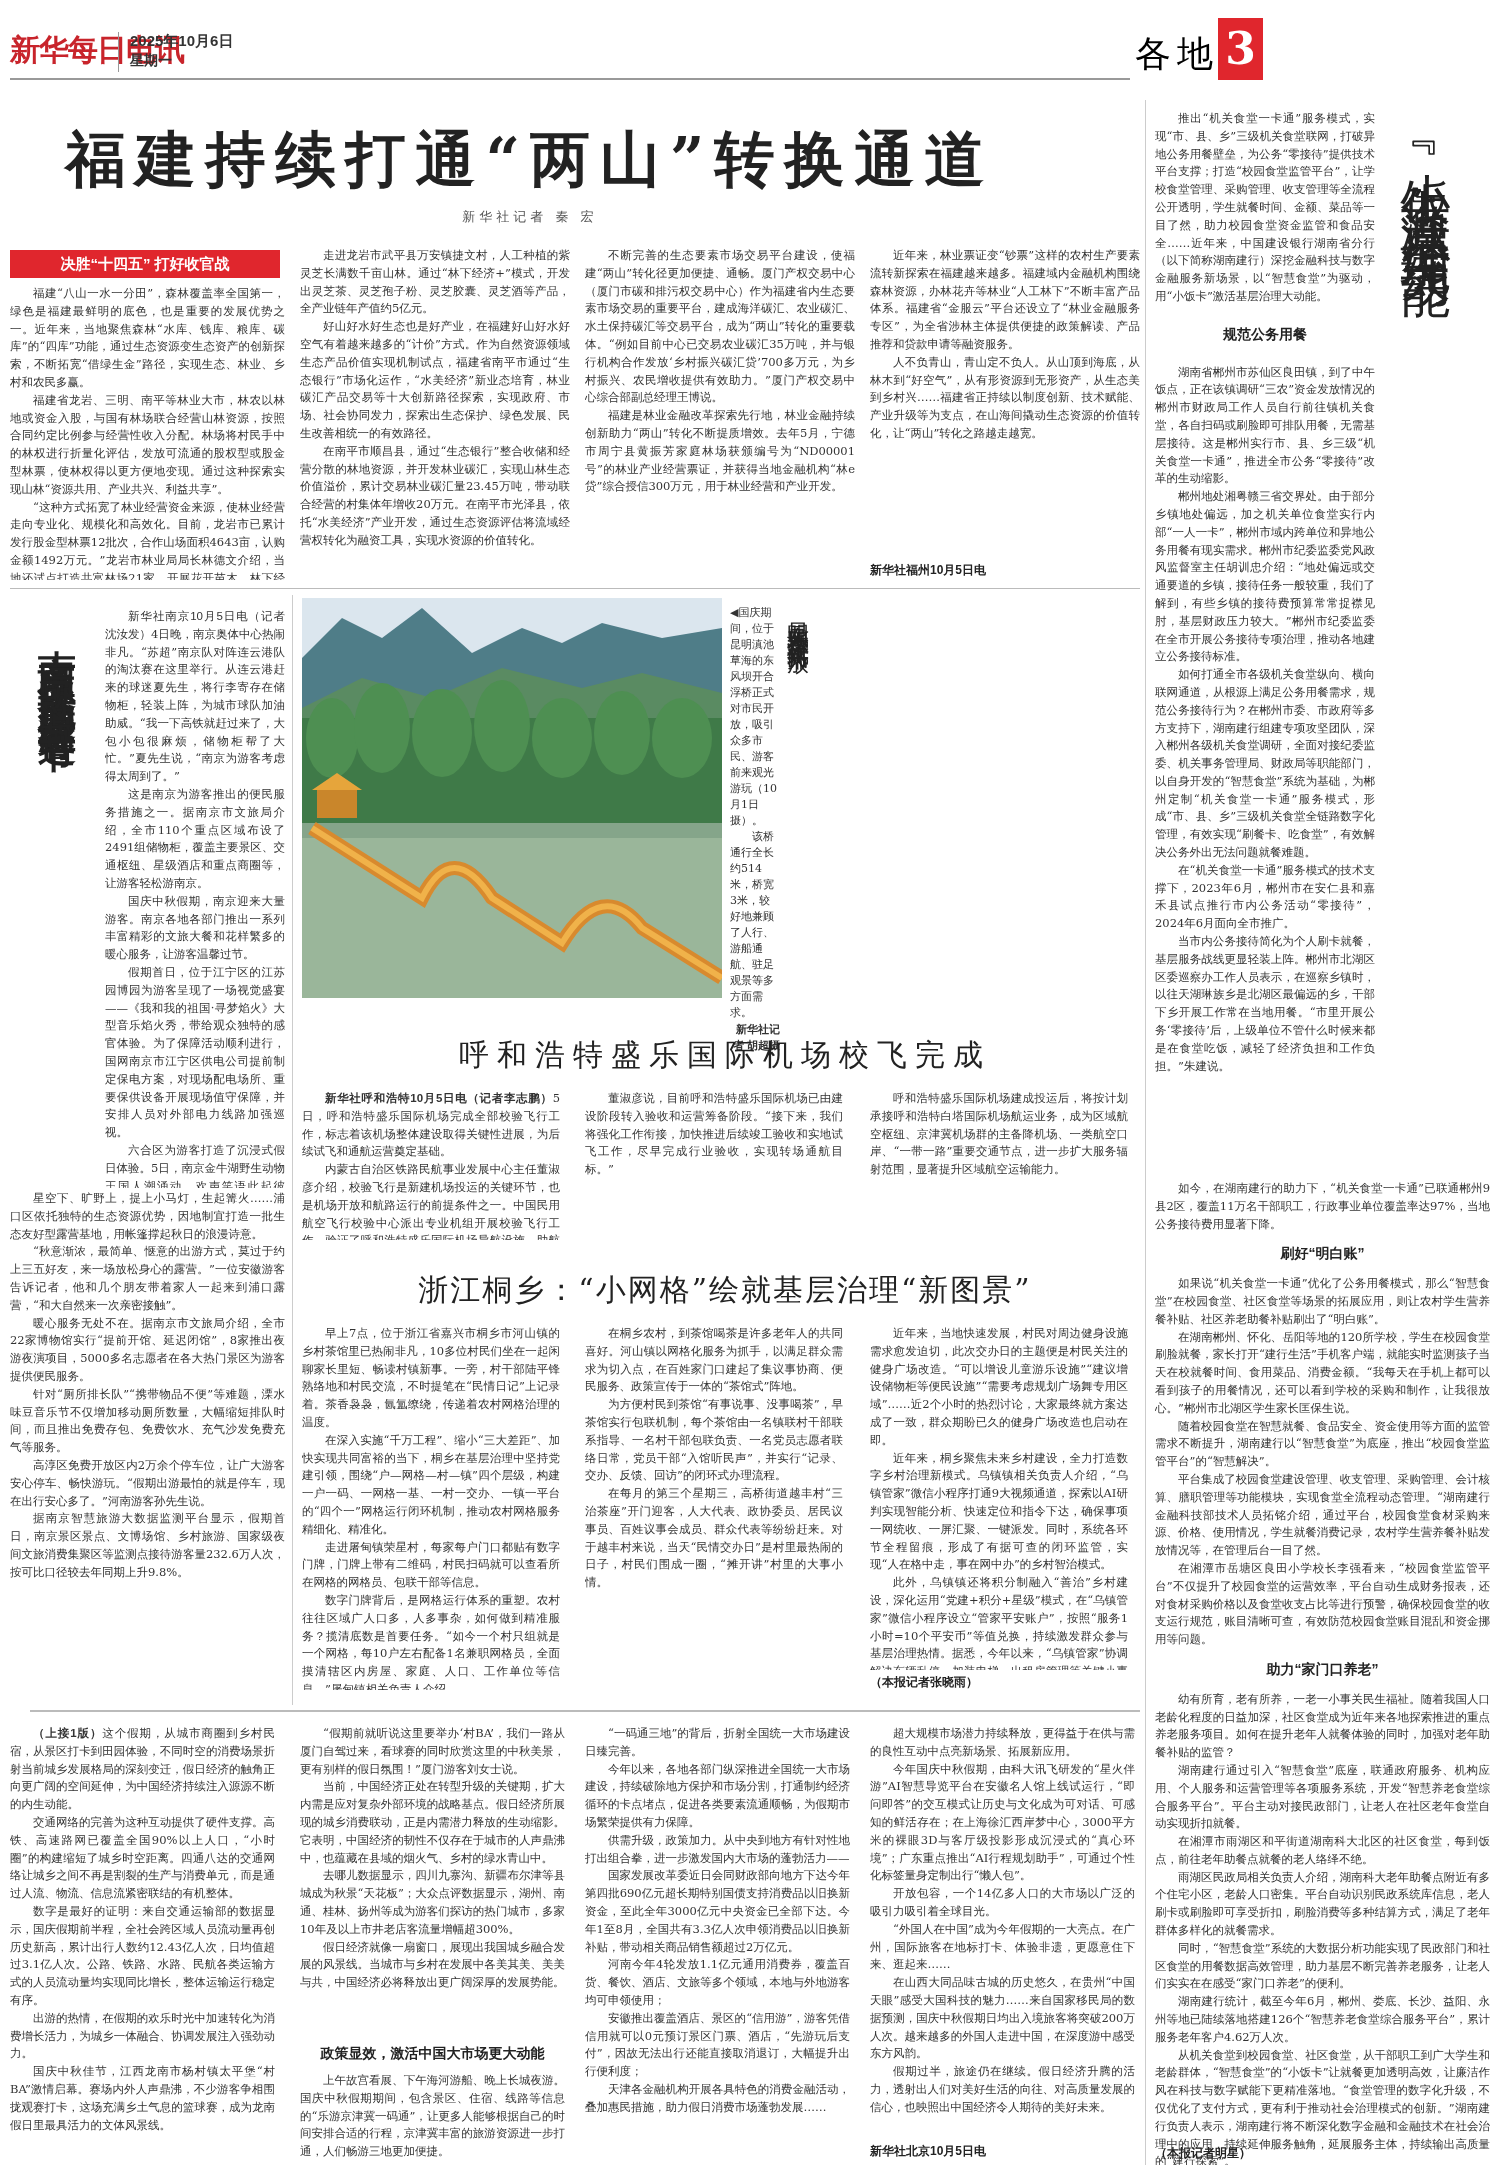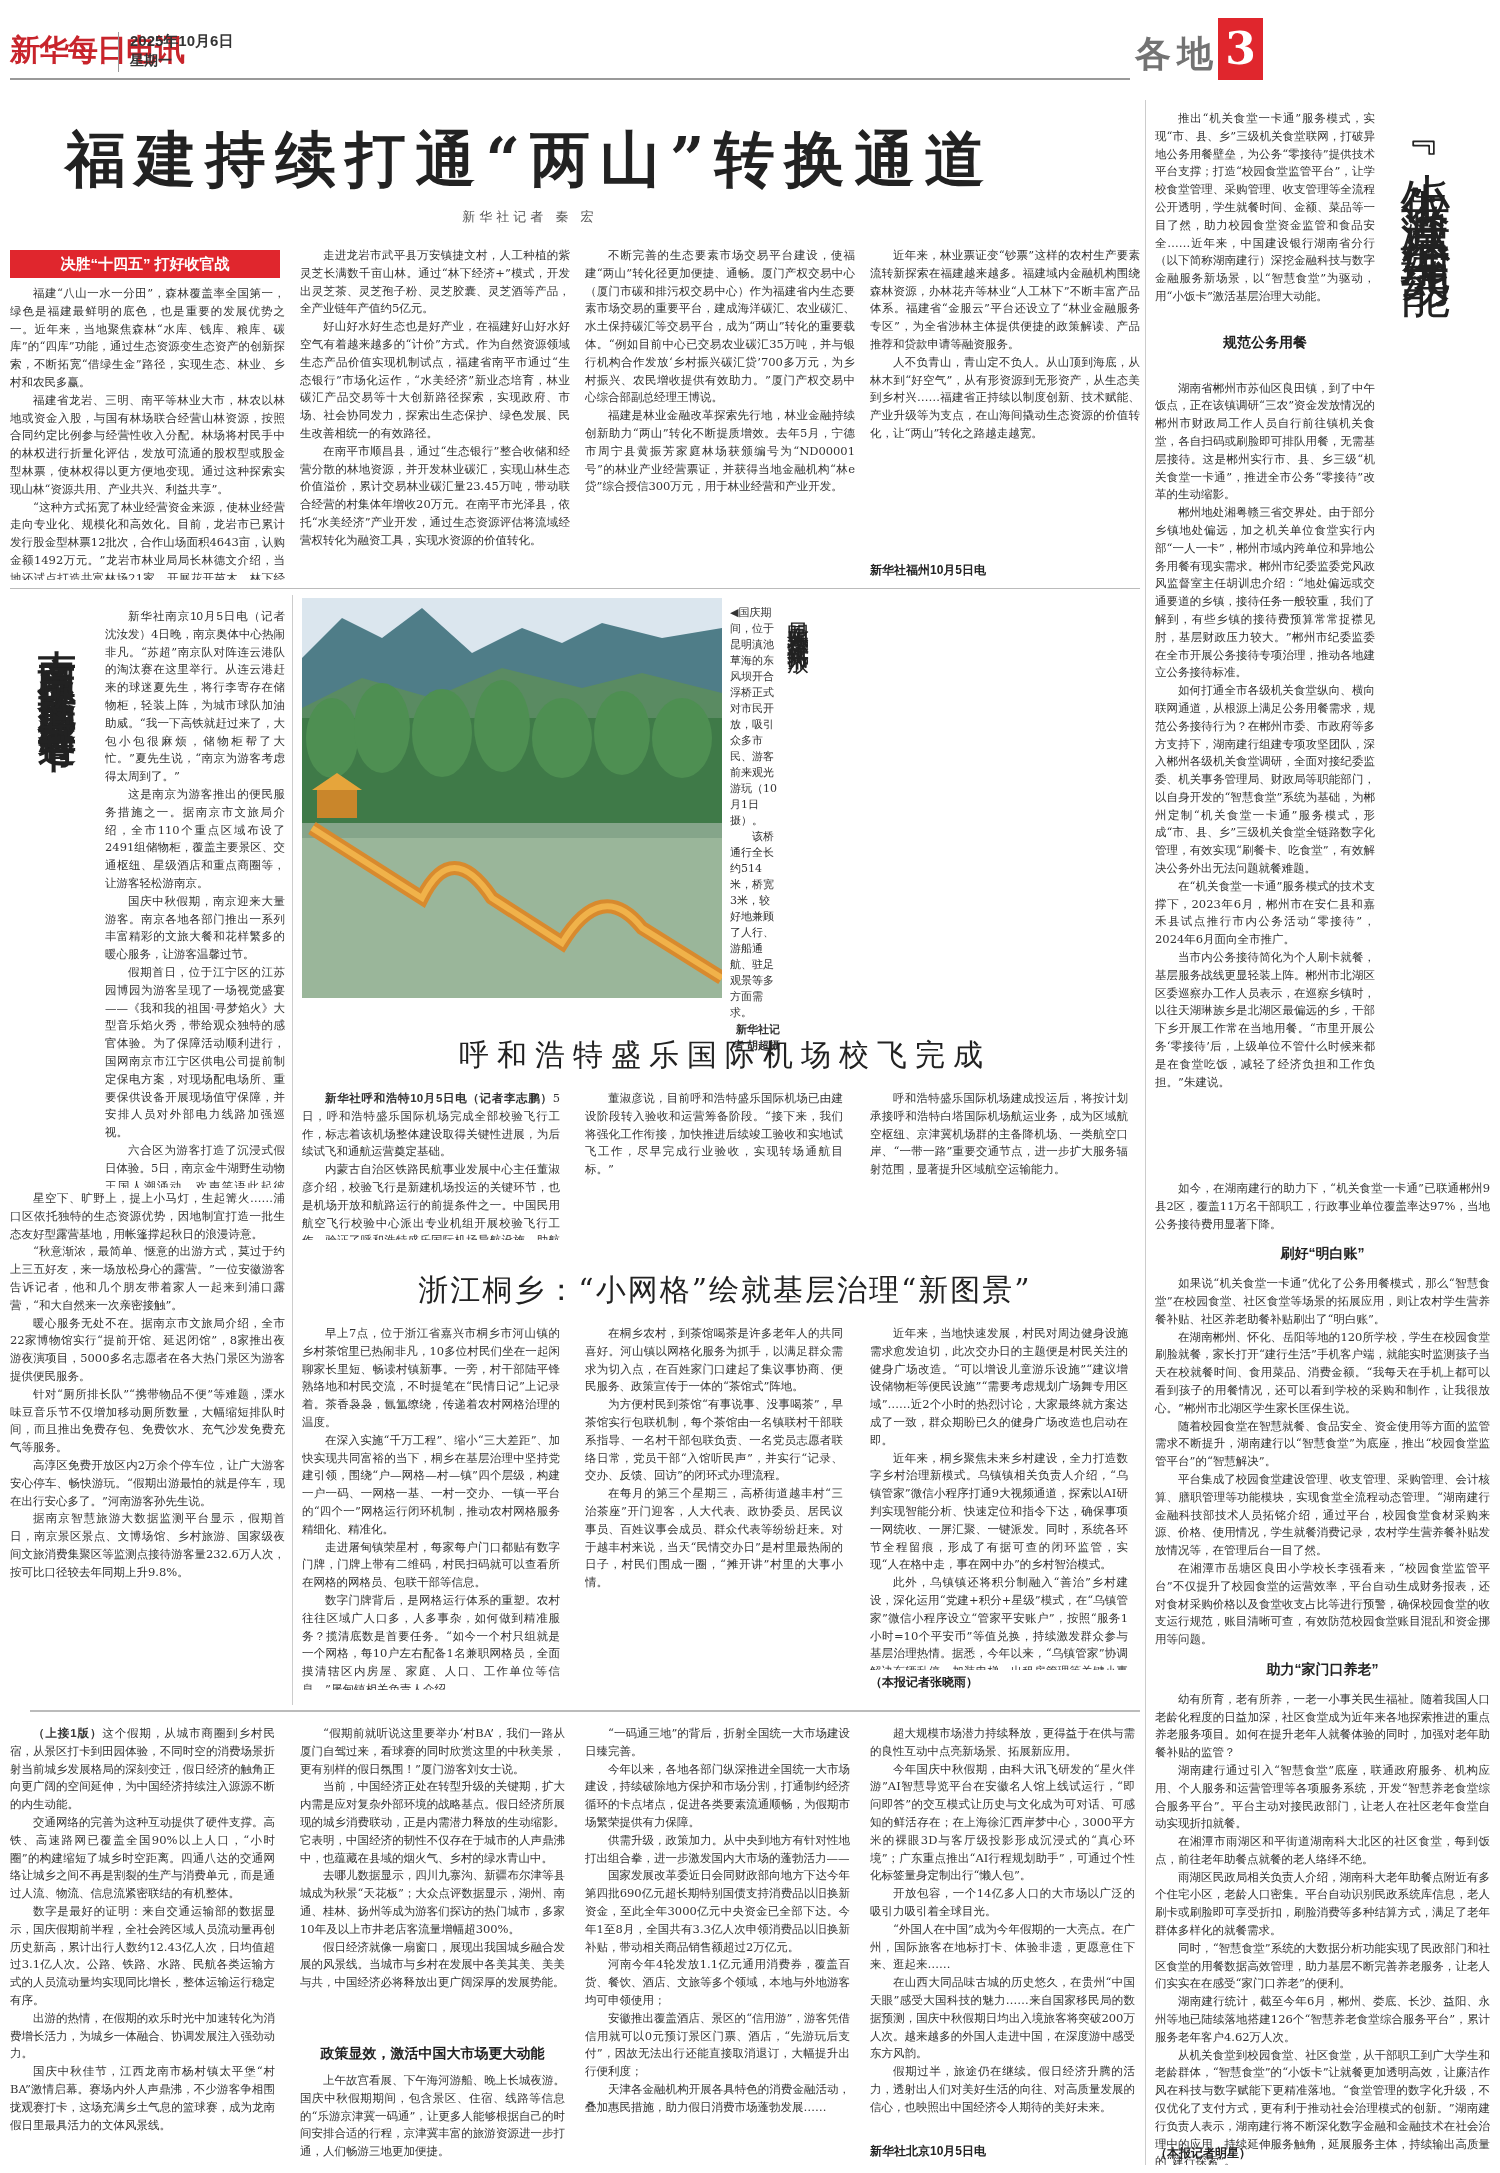--- a/index.html
+++ b/index.html
@@ -3,21 +3,21 @@
 <meta charset="utf-8">
 <style>
 *{box-sizing:border-box;margin:0;padding:0}
 body{width:1500px;height:2173px;background:#fff;font-family:"DejaVu Serif",serif;color:#2a2a2a;overflow:hidden;position:relative}
 .abs{position:absolute}
 .masthead-logo{left:10px;top:30px;font-size:30px;color:#c8242b;font-family:"DejaVu Serif",serif;font-weight:bold;letter-spacing:-1px}
 .mast-sep{left:118px;top:32px;width:1px;height:40px;background:#999}
 .mast-date{left:130px;top:32px;font-size:15px;color:#333;font-family:"Liberation Sans",sans-serif;font-weight:bold}
 .mast-week{left:130px;top:52px;font-size:14px;color:#333;font-family:"Liberation Sans",sans-serif;font-weight:bold}
 .mast-line{left:10px;top:78px;width:1120px;height:2px;background:#999}
-.section-name{left:1135px;top:30px;font-size:36px;color:#737373;font-weight:bold;letter-spacing:6px}
+.section-name{left:1135px;top:30px;font-size:36px;color:#000000;font-weight:normal;letter-spacing:6px}
 .page-num{left:1218px;top:18px;width:45px;height:62px;background:#e0262d;color:#fff;font-size:44px;font-weight:bold;text-align:center;line-height:62px}
 .col{font-size:11.5px;line-height:17.8px;text-align:justify;color:#333;overflow:hidden}
 .col p{text-indent:2em}
 .headline-main{left:40px;top:120px;width:980px;text-align:center;font-size:60px;font-weight:bold;letter-spacing:10px;color:#222}
 .byline{left:40px;top:208px;width:980px;text-align:center;font-size:13px;color:#555;letter-spacing:4px}
 .banner{left:10px;top:250px;width:270px;height:28px;background:#e0262d;color:#fff;font-family:"Liberation Sans",sans-serif;font-weight:bold;font-size:15px;text-align:center;line-height:28px}
 .vert-title{writing-mode:vertical-rl;font-weight:bold;color:#222}
 .sub-head{font-family:"Liberation Sans",sans-serif;font-weight:bold;text-align:center;font-size:14px;color:#222}
 .dateline{font-family:"Liberation Sans",sans-serif;font-weight:bold;font-size:12px;color:#222}
 .photo{left:302px;top:598px;width:420px;height:400px;overflow:hidden}
@@ -176,21 +176,21 @@
   <p>开放包容，一个14亿多人口的大市场以广泛的吸引力吸引着全球目光。</p>
   <p>“外国人在中国”成为今年假期的一大亮点。在广州，国际旅客在地标打卡、体验非遗，更愿意住下来、逛起来……</p>
   <p>在山西大同品味古城的历史悠久，在贵州“中国天眼”感受大国科技的魅力……来自国家移民局的数据预测，国庆中秋假期日均出入境旅客将突破200万人次。越来越多的外国人走进中国，在深度游中感受东方风韵。</p>
   <p>假期过半，旅途仍在继续。假日经济升腾的活力，透射出人们对美好生活的向往、对高质量发展的信心，也映照出中国经济令人期待的美好未来。</p>
 </div>
 <div class="abs dateline" style="left:870px;top:2143px;width:255px">新华社北京10月5日电</div>
 
 <div class="abs rule-v" style="left:1145px;top:100px;height:2065px"></div>
 <div class="abs col" style="left:1155px;top:110px;width:220px;height:1070px">
   <p>推出“机关食堂一卡通”服务模式，实现“市、县、乡”三级机关食堂联网，打破异地公务用餐壁垒，为公务“零接待”提供技术平台支撑；打造“校园食堂监管平台”，让学校食堂管理、采购管理、收支管理等全流程公开透明，学生就餐时间、金额、菜品等一目了然，助力校园食堂资金监管和食品安全……近年来，中国建设银行湖南省分行（以下简称湖南建行）深挖金融科技与数字金融服务新场景，以“智慧食堂”为驱动，用“小饭卡”激活基层治理大动能。</p>
-  <div class="sub-head" style="margin:28px 0">规范公务用餐</div>
+  <div class="sub-head" style="margin:20px 0">规范公务用餐</div>
   <p>湖南省郴州市苏仙区良田镇，到了中午饭点，正在该镇调研“三农”资金发放情况的郴州市财政局工作人员自行前往镇机关食堂，各自扫码或刷脸即可排队用餐，无需基层接待。这是郴州实行市、县、乡三级“机关食堂一卡通”，推进全市公务“零接待”改革的生动缩影。</p>
   <p>郴州地处湘粤赣三省交界处。由于部分乡镇地处偏远，加之机关单位食堂实行内部“一人一卡”，郴州市域内跨单位和异地公务用餐有现实需求。郴州市纪委监委党风政风监督室主任胡训忠介绍：“地处偏远或交通要道的乡镇，接待任务一般较重，我们了解到，有些乡镇的接待费预算常常捉襟见肘，基层财政压力较大。”郴州市纪委监委在全市开展公务接待专项治理，推动各地建立公务接待标准。</p>
   <p>如何打通全市各级机关食堂纵向、横向联网通道，从根源上满足公务用餐需求，规范公务接待行为？在郴州市委、市政府等多方支持下，湖南建行组建专项攻坚团队，深入郴州各级机关食堂调研，全面对接纪委监委、机关事务管理局、财政局等职能部门，以自身开发的“智慧食堂”系统为基础，为郴州定制“机关食堂一卡通”服务模式，形成“市、县、乡”三级机关食堂全链路数字化管理，有效实现“刷餐卡、吃食堂”，有效解决公务外出无法问题就餐难题。</p>
   <p>在“机关食堂一卡通”服务模式的技术支撑下，2023年6月，郴州市在安仁县和嘉禾县试点推行市内公务活动“零接待”，2024年6月面向全市推广。</p>
   <p>当市内公务接待简化为个人刷卡就餐，基层服务战线更显轻装上阵。郴州市北湖区区委巡察办工作人员表示，在巡察乡镇时，以往天湖琳族乡是北湖区最偏远的乡，干部下乡开展工作常在当地用餐。“市里开展公务‘零接待’后，上级单位不管什么时候来都是在食堂吃饭，减轻了经济负担和工作负担。”朱建说。</p>
 </div>
 <div class="abs vert-title" style="left:1395px;top:125px;font-size:50px;line-height:62px;letter-spacing:8px;font-weight:normal">『小饭卡』激活基层治理大动能</div>
 <div class="abs col" style="left:1155px;top:1180px;width:335px;height:985px">
   <p>如今，在湖南建行的助力下，“机关食堂一卡通”已联通郴州9县2区，覆盖11万名干部职工，行政事业单位覆盖率达97%，当地公务接待费用显著下降。</p>
   <div class="sub-head" style="margin:12px 0">刷好“明白账”</div>

